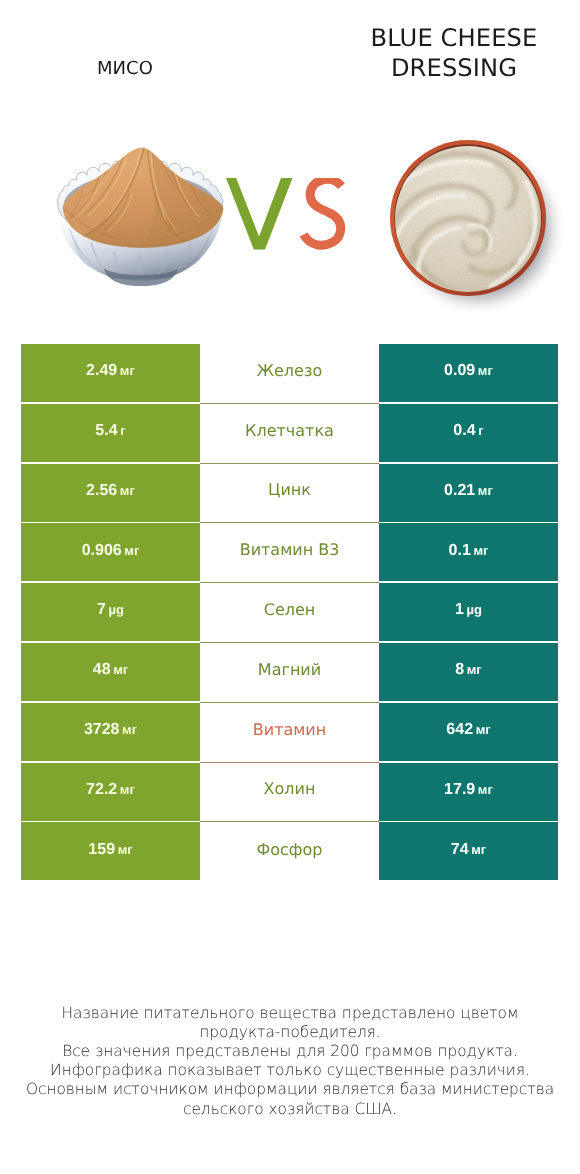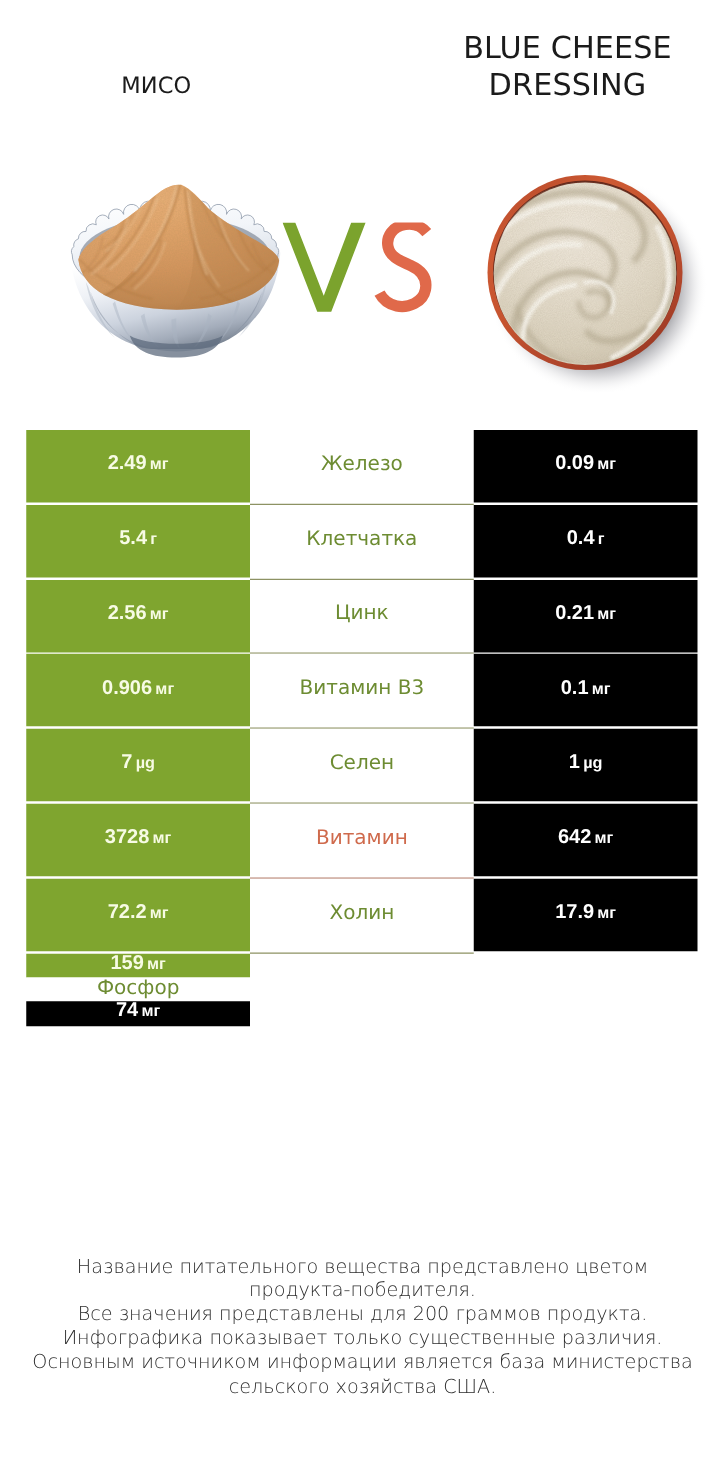--- a/index.html
+++ b/index.html
@@ -21,25 +21,25 @@
   .vs-sr{position:absolute;width:1px;height:1px;overflow:hidden;clip:rect(0 0 0 0);}
 
   
   .art{position:absolute;}
   #art-left{left:53px;top:143px;width:180px;height:145px;}
   #art-right{left:374px;top:124px;width:200px;height:190px;}
 
   
   .table{position:absolute;left:21px;top:344px;width:537px;}
   .row{display:flex;height:58px;margin-bottom:1.8px;}
-  .row:last-child{margin-bottom:0;flex-direction:column;}
+  .row:last-child{margin-bottom:0;}
   .cell{width:179px;height:58px;box-sizing:border-box;display:flex;align-items:center;justify-content:center;
         filter:opacity(1);}
   .cell.left{background:#7fa52f;color:#f7fbe4;}
-  .cell.right{background:#000000;color:#ffffff;}
+  .cell.right{background:#0f766e;color:#ffffff;}
   .cell.mid{background:#ffffff;font-family:"DejaVu Sans",sans-serif;font-size:16px;font-weight:400;
             height:59.8px;margin-bottom:-1.8px;}
   .row.sep-g .cell.mid{border-bottom:1px solid #8d9263;}
   .row.sep-o .cell.mid{border-bottom:1px solid #b5806f;}
   .cell.mid > span{position:relative;top:-3px;}
   .win-left{color:#6d8c32;}
   .win-right{color:#cf6a4c;}
   .val{white-space:nowrap;font-family:"Liberation Sans",sans-serif;font-weight:700;font-size:16px;
        position:relative;top:-1.8px;}
   .val .u{font-size:13px;font-weight:700;margin-left:2.6px;}
@@ -287,20 +287,31 @@
         <div class="cell left">
           <span class="val">7<span class="u">µg</span></span>
         </div>
         <div class="cell mid">
           <span class="win-left">Селен</span>
         </div>
         <div class="cell right">
           <span class="val">1<span class="u">µg</span></span>
         </div>
       </div>
+      <div class="row sep-g">
+        <div class="cell left">
+          <span class="val">48<span class="u">мг</span></span>
+        </div>
+        <div class="cell mid">
+          <span class="win-left">Магний</span>
+        </div>
+        <div class="cell right">
+          <span class="val">8<span class="u">мг</span></span>
+        </div>
+      </div>
       <div class="row sep-o">
         <div class="cell left">
           <span class="val">3728<span class="u">мг</span></span>
         </div>
         <div class="cell mid">
           <span class="win-right">Витамин</span>
         </div>
         <div class="cell right">
           <span class="val">642<span class="u">мг</span></span>
         </div>

